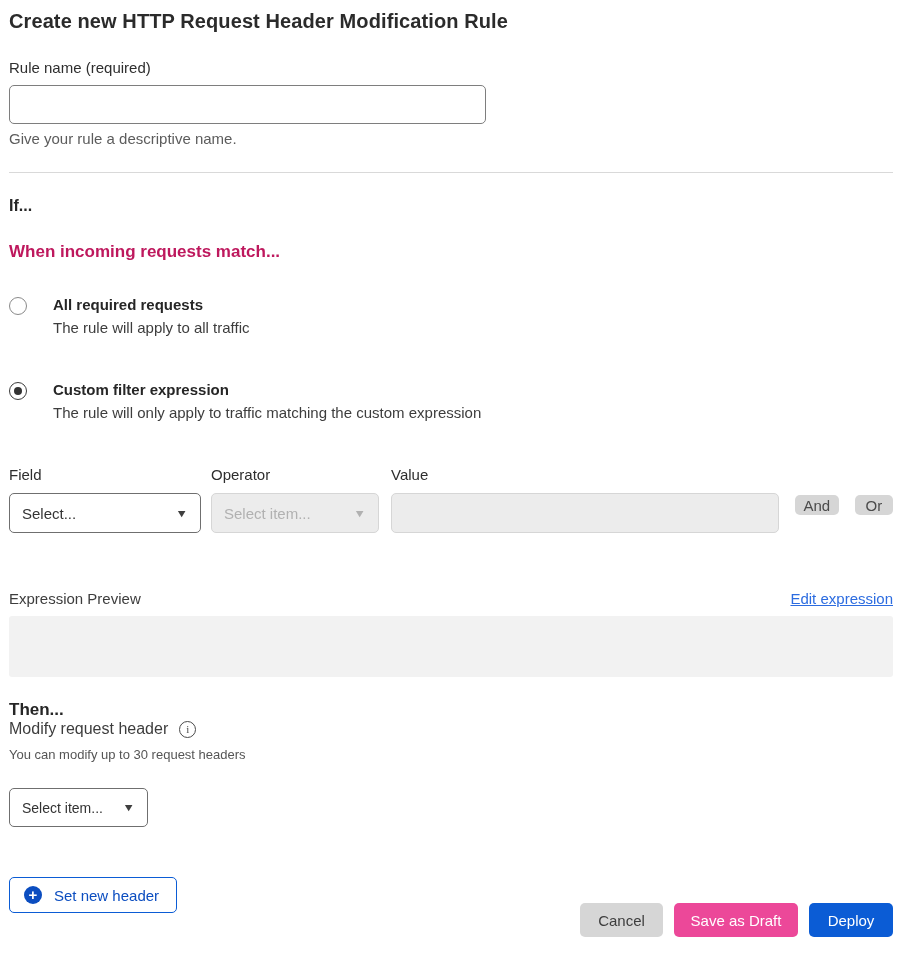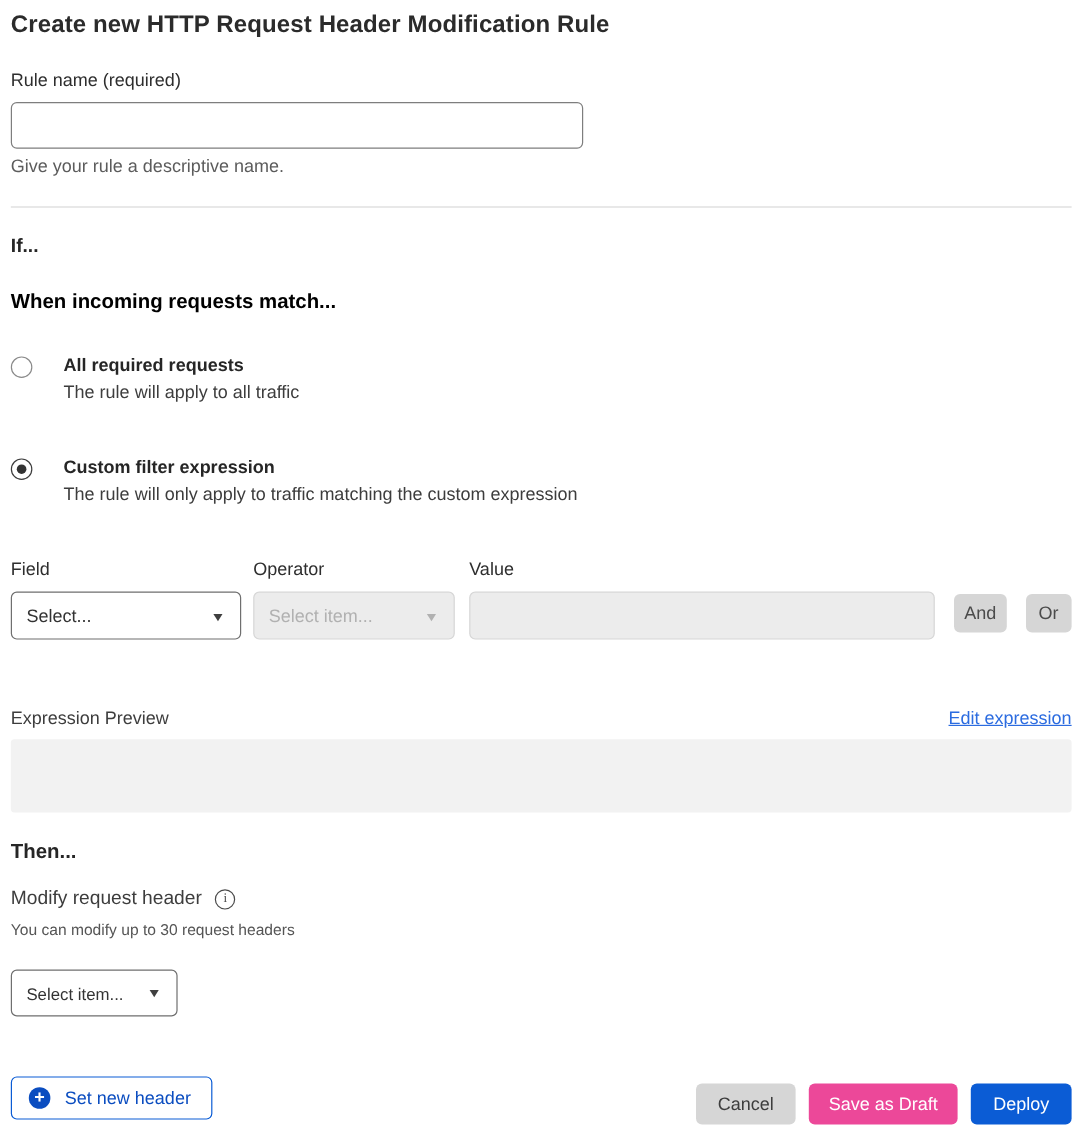--- a/index.html
+++ b/index.html
@@ -36,21 +36,21 @@
   .help-text { font-size: 15px; color: #5c5c5c; margin-top: 6px; }
 
   .divider {
     border: none;
     border-top: 1px solid #d9d9d9;
     margin-top: 25px;
     width: 884px;
   }
 
   .if-heading { font-size: 16px; font-weight: 700; color: #262626; margin-top: 24px; }
-  .sub-heading { font-size: 17px; font-weight: 600; color: #000000; margin-top: 27px; }
+  .sub-heading { font-size: 17px; font-weight: 600; color: #be185d; margin-top: 27px; }
 
   .radio-option { display: flex; margin-top: 45px; }
   .radio-option.first { margin-top: 34px; }
   .radio-circle {
     width: 18px; height: 18px;
     border-radius: 50%;
     border: 1px solid #8a8a8a;
     background: #fff;
     flex: 0 0 18px;
     margin-top: 1px;
@@ -99,21 +99,21 @@
   .caret.light { color: #b1b1b1; }
 
   .col-field .control { width: 192px; }
   .col-operator { margin-left: 10px; }
   .col-operator .control { width: 168px; }
   .col-value { margin-left: 12px; }
   .col-value .control { width: 388px; border: 1px solid #d6d6d6; background: #ececec; }
 
   .andor-btn {
     margin-top: 29px;
-    height: 32px;
+    height: 20px;
     border: none;
     border-radius: 5px;
     background: #d6d6d6;
     color: #4b4b4b;
     font-size: 15px;
     font-family: "Liberation Sans", sans-serif;
     cursor: default;
   }
   .and-btn { width: 57px; margin-left: 16px; }
   .or-btn { width: 50px; margin-left: 16px; }
@@ -136,21 +136,21 @@
   .preview-box {
     margin-top: 9px;
     width: 884px;
     height: 61px;
     background: #f2f2f2;
     border-radius: 3px;
   }
 
   .then-heading { font-size: 17px; font-weight: 700; color: #262626; margin-top: 23px; }
 
-  .modify-row { display: flex; align-items: center; margin-top: 20px; }
+  .modify-row { display: flex; align-items: center; }
   .modify-label { font-size: 16px; color: #3d3d3d; }
   .info-icon {
     margin-left: 11px;
     width: 17px; height: 17px;
     border: 1px solid #4a4a4a;
     border-radius: 50%;
     color: #4a4a4a;
     font-size: 11px;
     font-family: "Liberation Serif", serif;
     display: flex;

